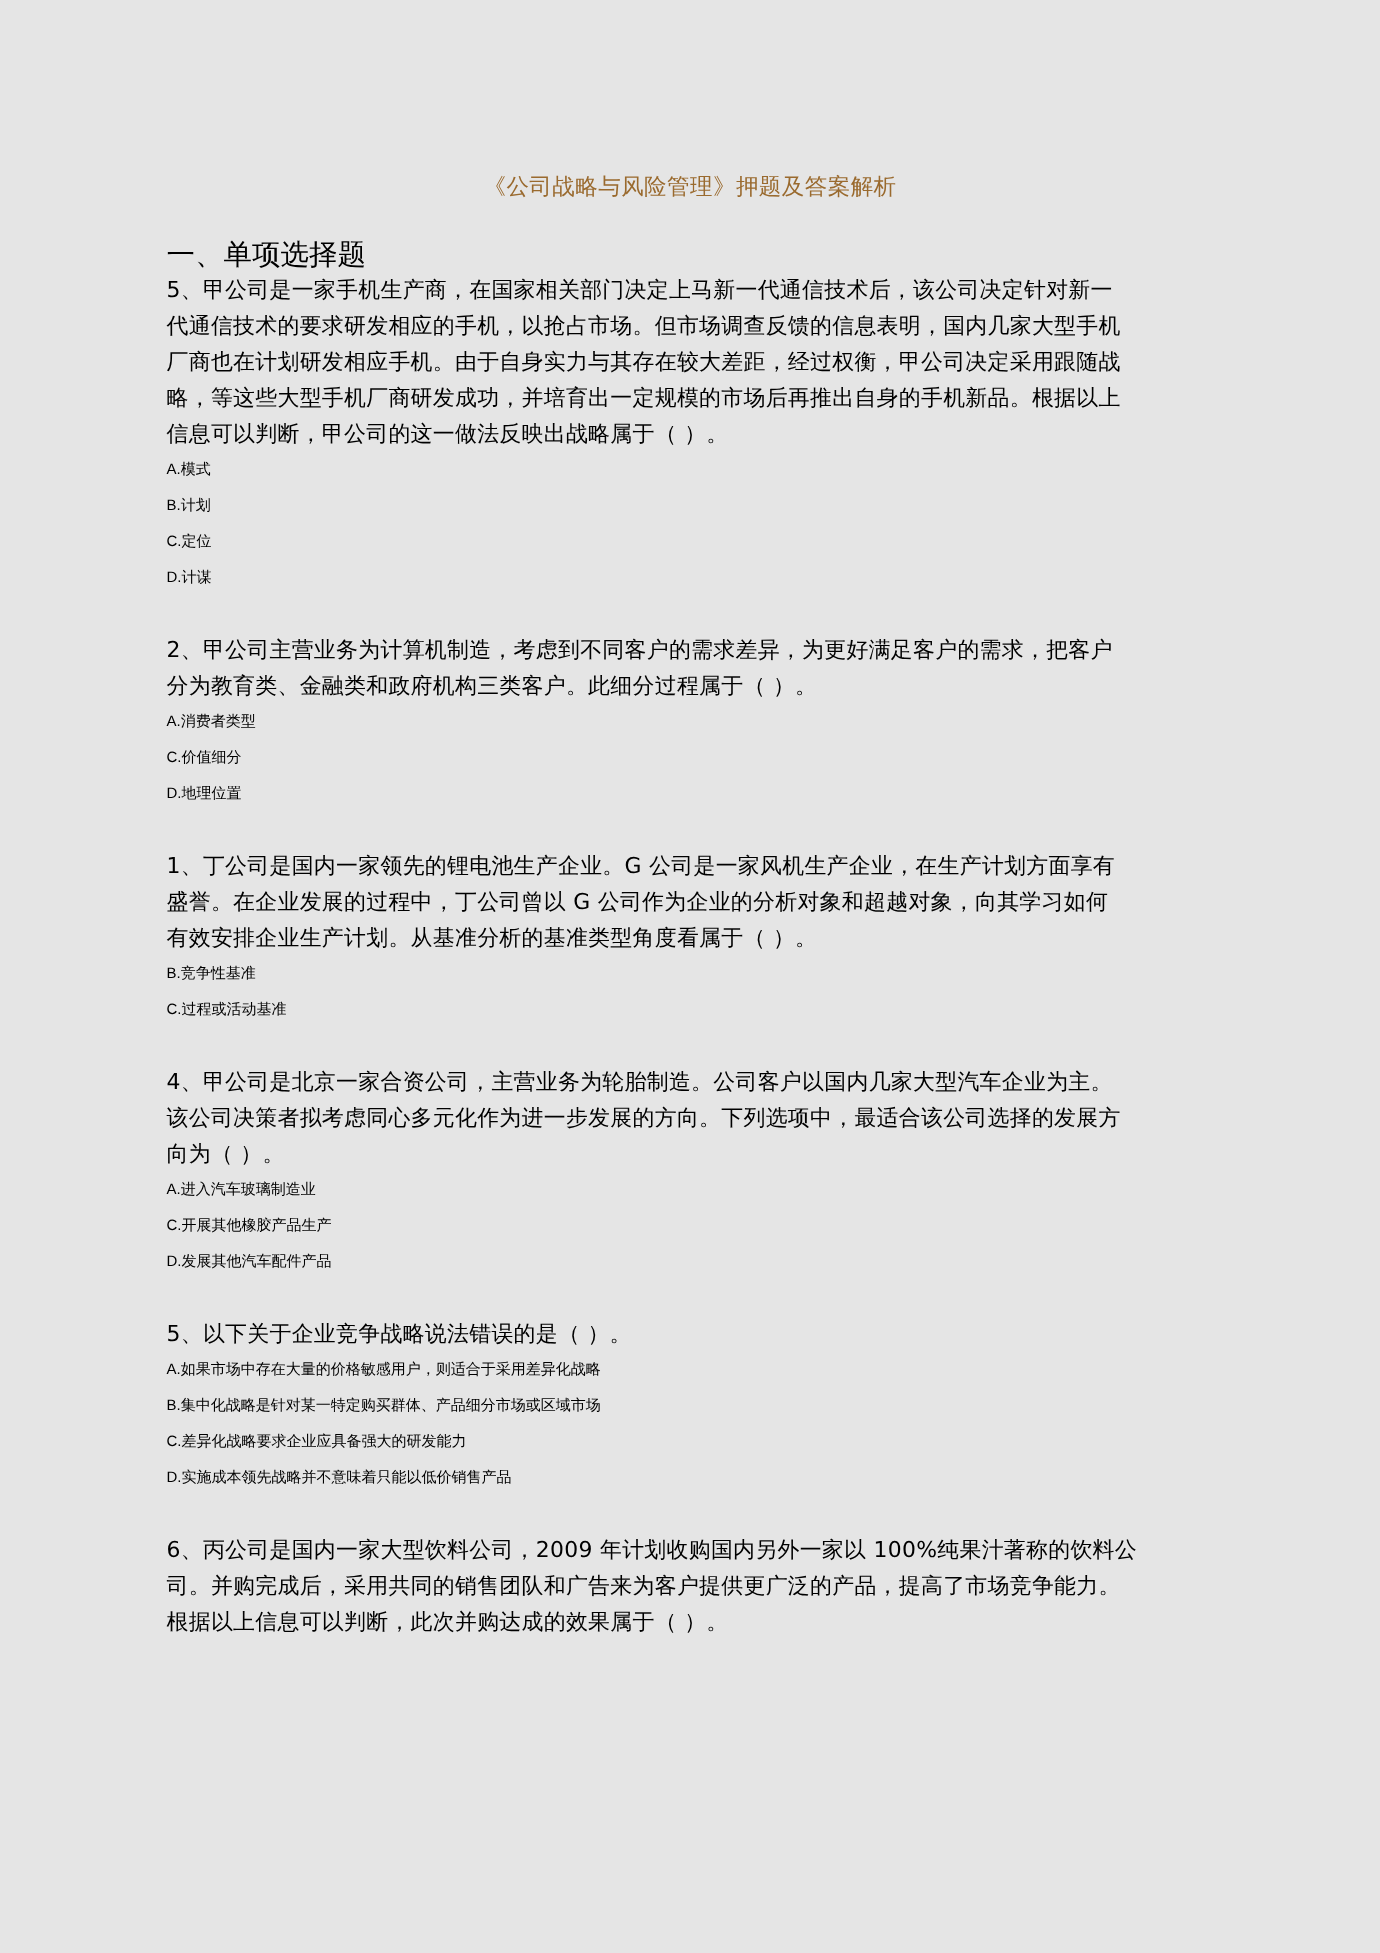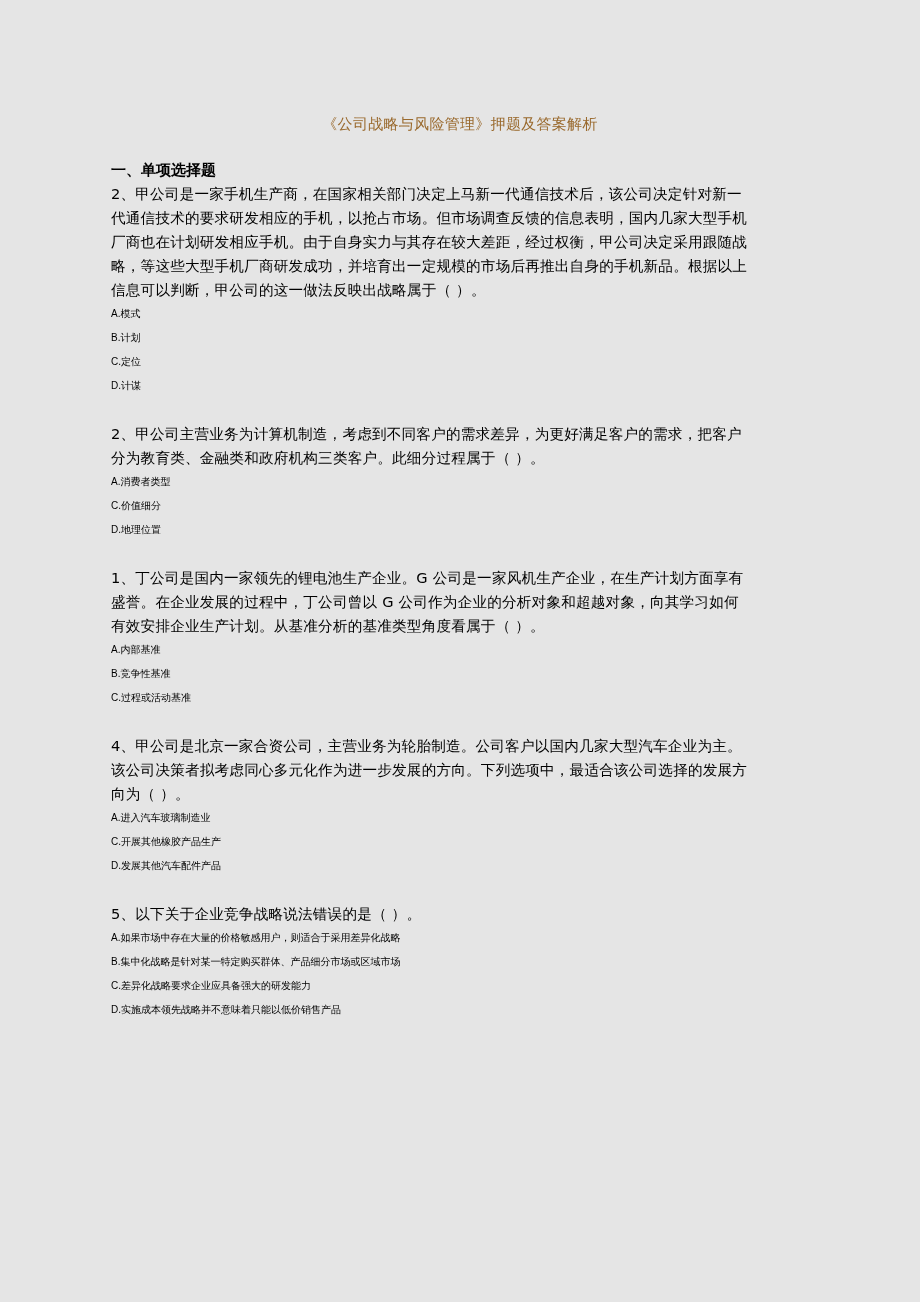--- a/index.html
+++ b/index.html
@@ -8,39 +8,39 @@
     font-family: "DejaVu Sans", "Liberation Sans", sans-serif;
     color: #000000;
   }
   .page { position: absolute; left: 0; top: 0; width: 920px; height: 1302px; background: #e5e5e5; }
   .doc-title {
     position: absolute; left: 0; width: 920px; top: 113px;
     text-align: center; font-family: "DejaVu Serif", "Liberation Serif", serif;
     font-size: 15px; line-height: 22px; color: #9a6a2e; letter-spacing: 0.3px;
   }
   .content { position: absolute; left: 111px; top: 158px; width: 700px; }
-  .section-heading { font-size: 15px; font-weight: bold; line-height: 24px; height: 24px; }
+  .section-heading { font-size: 19px; font-weight: normal; line-height: 24px; height: 24px; }
   .para { font-size: 14.6px; line-height: 24px; letter-spacing: 0.2px; }
   .option { font-size: 10px; line-height: 24px; height: 24px; }
   .option .letter { font-family: "Liberation Sans", sans-serif; }
   .question { margin-bottom: 24px; }
   .stem { text-align: justify; text-align-last: left; }
 </style>
 </head>
 <body>
 
 <div class="page">
   <div class="doc-title" style="color: rgb(154, 106, 46);">《公司战略与风险管理》押题及答案解析</div>
 
   <div class="content">
     <div class="section-heading">一、单项选择题</div>
 
     <div class="question">
       <div class="stem">
-        <div class="para">2、甲公司是一家手机生产商，在国家相关部门决定上马新一代通信技术后，该公司决定针对新一</div>
+        <div class="para">5、甲公司是一家手机生产商，在国家相关部门决定上马新一代通信技术后，该公司决定针对新一</div>
         <div class="para">代通信技术的要求研发相应的手机，以抢占市场。但市场调查反馈的信息表明，国内几家大型手机</div>
         <div class="para">厂商也在计划研发相应手机。由于自身实力与其存在较大差距，经过权衡，甲公司决定采用跟随战</div>
         <div class="para">略，等这些大型手机厂商研发成功，并培育出一定规模的市场后再推出自身的手机新品。根据以上</div>
         <div class="para">信息可以判断，甲公司的这一做法反映出战略属于（    ）。</div>
       </div>
       <div class="option"><span class="letter">A.</span><span>模式</span></div>
       <div class="option"><span class="letter">B.</span><span>计划</span></div>
       <div class="option"><span class="letter">C.</span><span>定位</span></div>
       <div class="option"><span class="letter">D.</span><span>计谋</span></div>
     </div>
@@ -54,21 +54,20 @@
       <div class="option"><span class="letter">C.</span><span>价值细分</span></div>
       <div class="option"><span class="letter">D.</span><span>地理位置</span></div>
     </div>
 
     <div class="question">
       <div class="stem">
         <div class="para">1、丁公司是国内一家领先的锂电池生产企业。G 公司是一家风机生产企业，在生产计划方面享有</div>
         <div class="para">盛誉。在企业发展的过程中，丁公司曾以 G 公司作为企业的分析对象和超越对象，向其学习如何</div>
         <div class="para">有效安排企业生产计划。从基准分析的基准类型角度看属于（    ）。</div>
       </div>
-      <div class="option"><span class="letter">A.</span><span>内部基准</span></div>
       <div class="option"><span class="letter">B.</span><span>竞争性基准</span></div>
       <div class="option"><span class="letter">C.</span><span>过程或活动基准</span></div>
     </div>
 
     <div class="question">
       <div class="stem">
         <div class="para">4、甲公司是北京一家合资公司，主营业务为轮胎制造。公司客户以国内几家大型汽车企业为主。</div>
         <div class="para">该公司决策者拟考虑同心多元化作为进一步发展的方向。下列选项中，最适合该公司选择的发展方</div>
         <div class="para">向为（    ）。</div>
       </div>
@@ -80,14 +79,21 @@
     <div class="question">
       <div class="stem">
         <div class="para">5、以下关于企业竞争战略说法错误的是（    ）。</div>
       </div>
       <div class="option"><span class="letter">A.</span><span>如果市场中存在大量的价格敏感用户，则适合于采用差异化战略</span></div>
       <div class="option"><span class="letter">B.</span><span>集中化战略是针对某一特定购买群体、产品细分市场或区域市场</span></div>
       <div class="option"><span class="letter">C.</span><span>差异化战略要求企业应具备强大的研发能力</span></div>
       <div class="option"><span class="letter">D.</span><span>实施成本领先战略并不意味着只能以低价销售产品</span></div>
     </div>
 
+    <div class="question">
+      <div class="stem">
+        <div class="para">6、丙公司是国内一家大型饮料公司，2009 年计划收购国内另外一家以 100%纯果汁著称的饮料公</div>
+        <div class="para">司。并购完成后，采用共同的销售团队和广告来为客户提供更广泛的产品，提高了市场竞争能力。</div>
+        <div class="para">根据以上信息可以判断，此次并购达成的效果属于（    ）。</div>
+      </div>
+    </div>
   </div>
 </div>
 
 </body></html>

